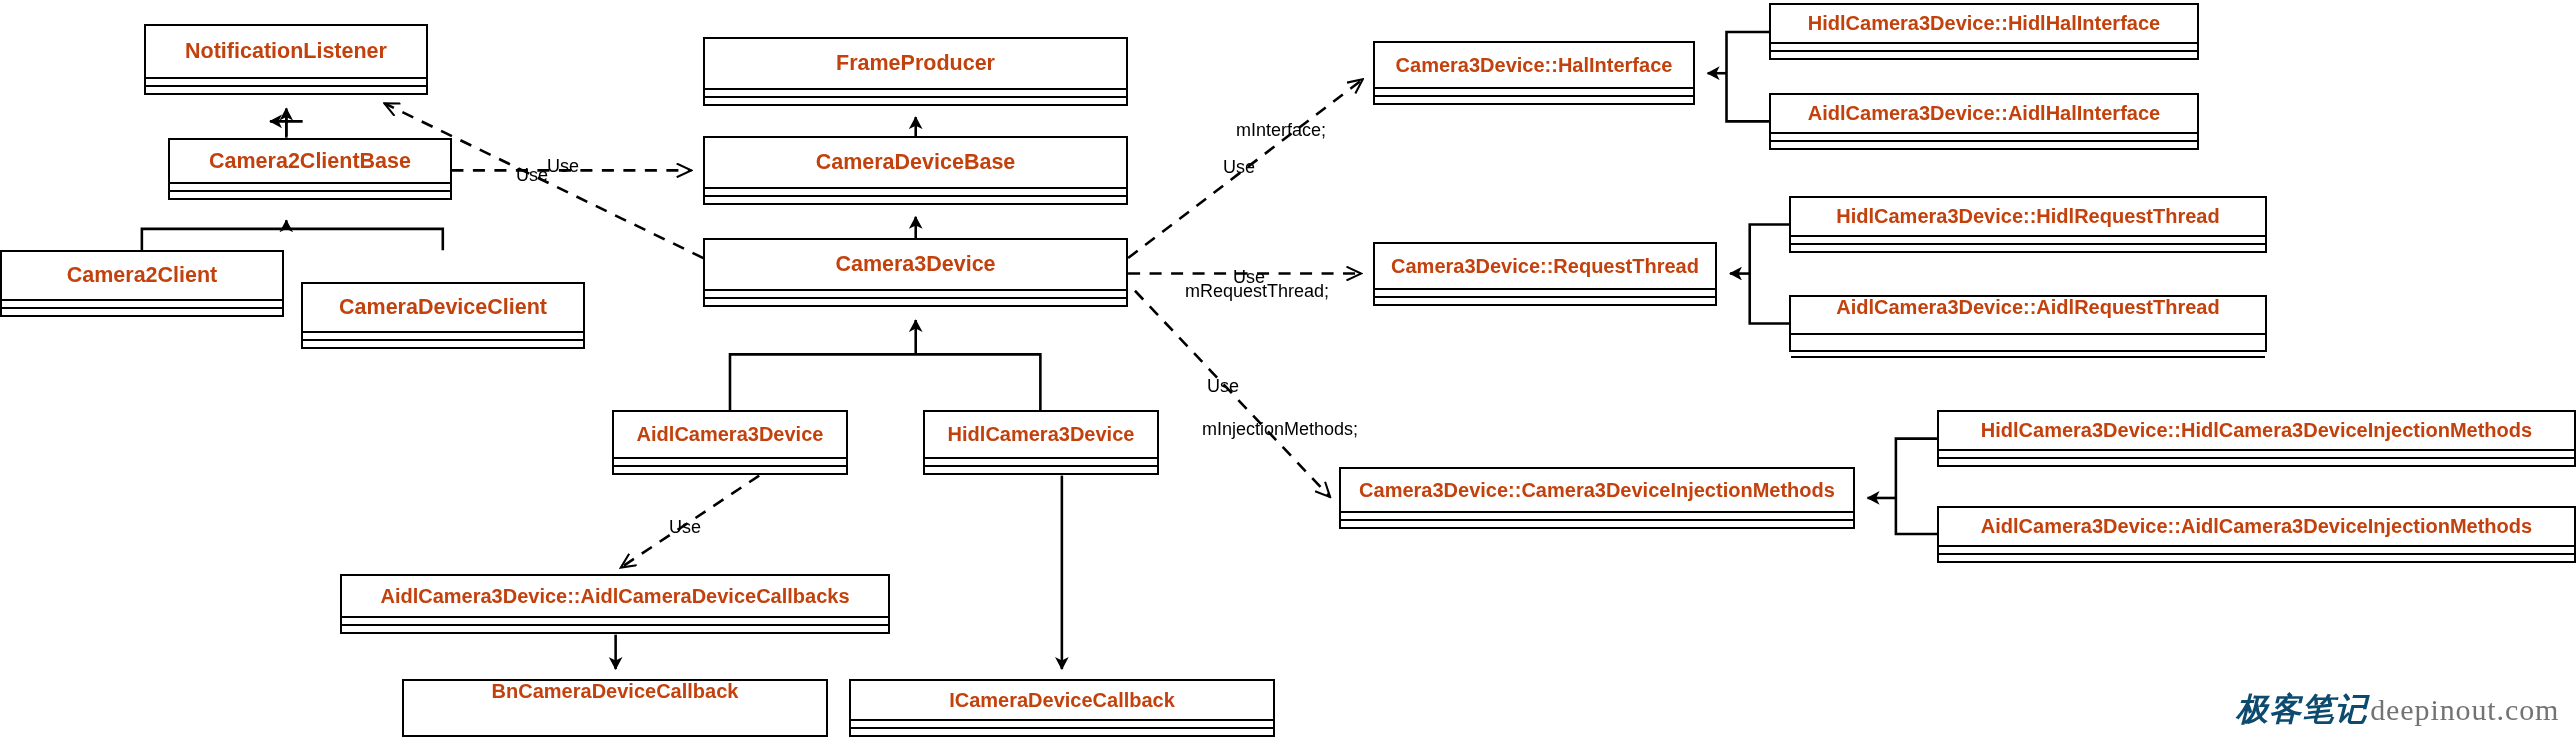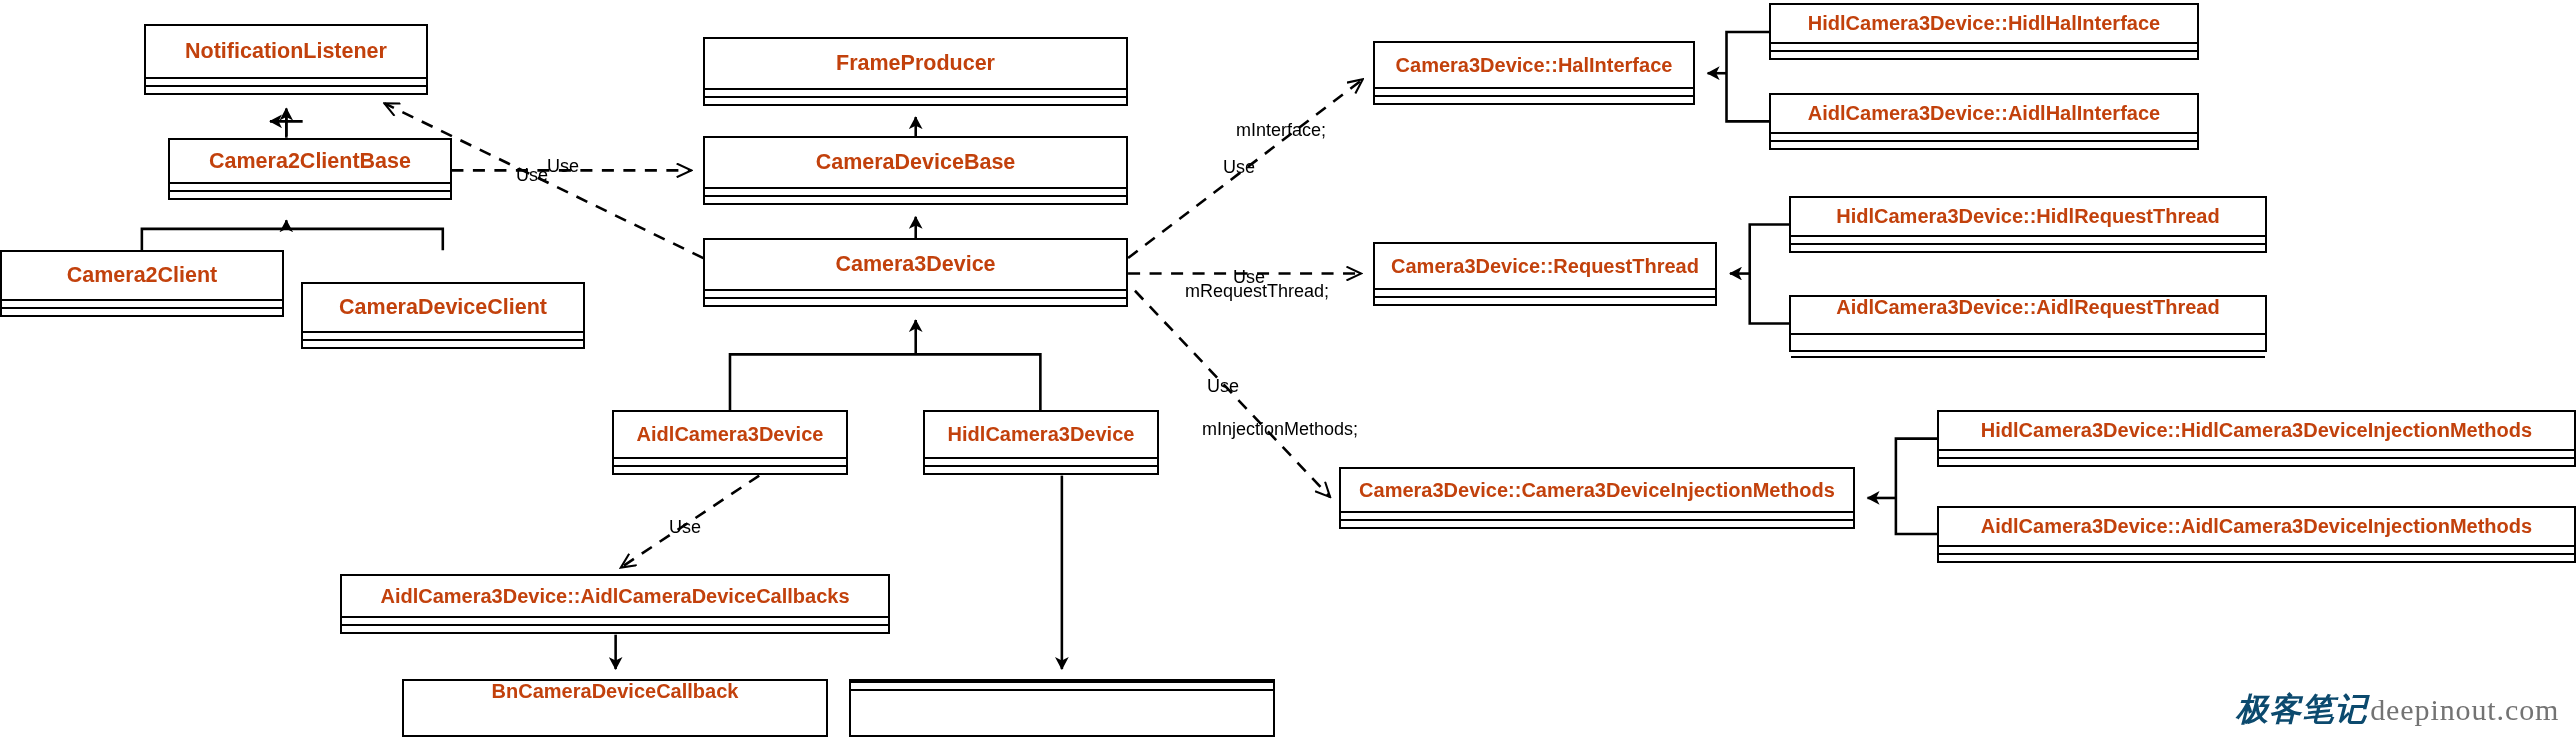--- a/index.html
+++ b/index.html
@@ -197,20 +197,21 @@
         <div class="title" style="font-size: 20px;">AidlCamera3Device::AidlCameraDeviceCallbacks</div>
         <div class="comp"></div>
         <div class="comp"></div>
       </div>
       <div class="umlbox" style="left: 402px; top: 679px; width: 426px; height: 58px; gap: 47px;">
         <div class="title" style="font-size: 20px;">BnCameraDeviceCallback</div>
         <div class="comp"></div>
         <div class="comp"></div>
       </div>
       <div class="umlbox" style="left: 849px; top: 679px; width: 426px; height: 58px;">
+        <div class="title" style="font-size: 20px;">ICameraDeviceCallback</div>
         <div class="comp"></div>
         <div class="comp"></div>
       </div>
       <div class="umlbox" style="left: 1373px; top: 41px; width: 322px; height: 64px;">
         <div class="title" style="font-size: 20px;">Camera3Device::HalInterface</div>
         <div class="comp"></div>
         <div class="comp"></div>
       </div>
       <div class="umlbox" style="left: 1769px; top: 3.4px; width: 430px; height: 57px;">
         <div class="title" style="font-size: 20px;">HidlCamera3Device::HidlHalInterface</div>

